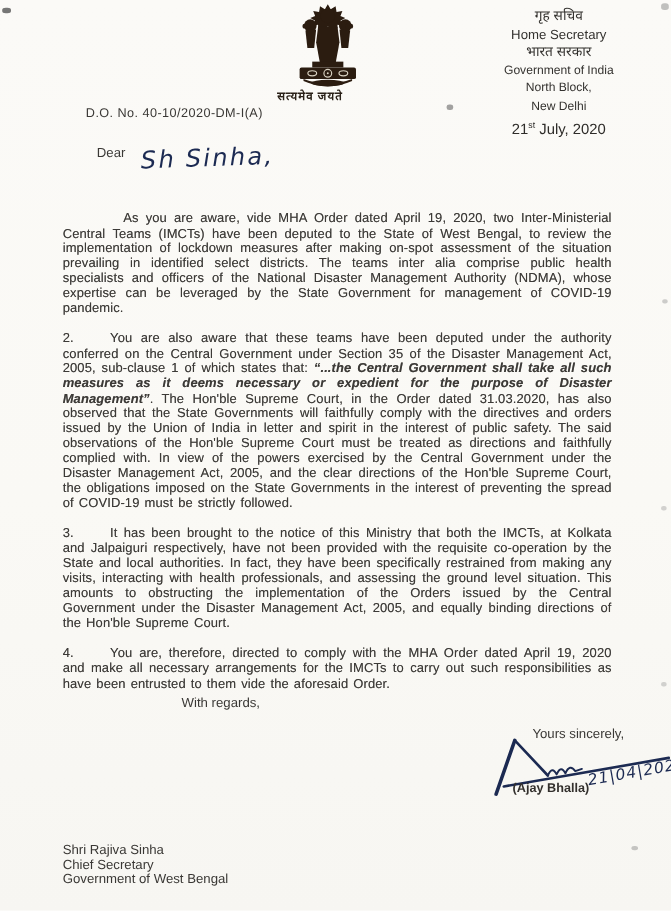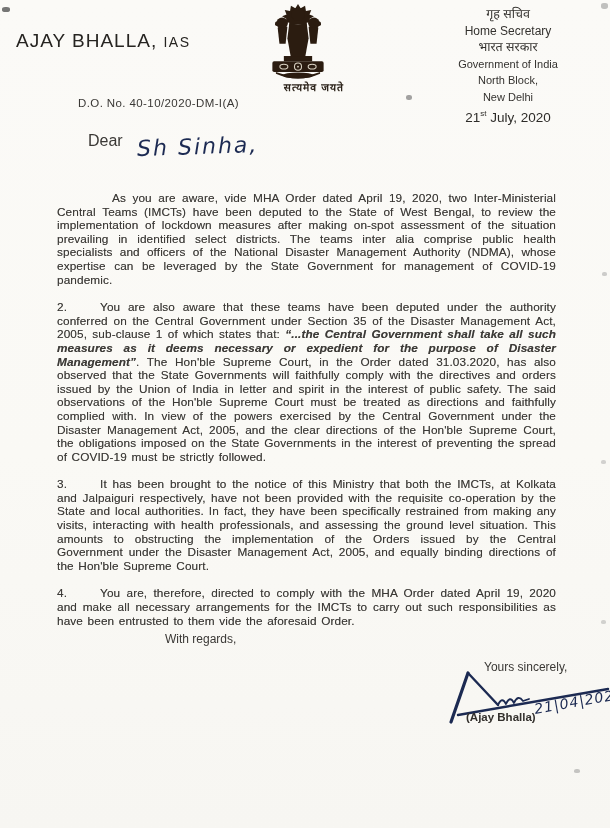--- a/index.html
+++ b/index.html
@@ -11,40 +11,40 @@
     color:#3c3a37;
   }
 
   
   .sender-name {
     position:absolute; left:16px; top:30px;
     font-size:19px; letter-spacing:1px; color:#262421; white-space:nowrap;
   }
   .sender-name .ias { font-size:14px; letter-spacing:1.5px; }
 
-  .emblem-block { position:absolute; left:252px; top:3px; width:92px; text-align:right; }
+  .emblem-block { position:absolute; left:252px; top:3px; width:92px; text-align:left;font-family:Liberation Serif, serif; }
   .emblem-block svg { display:block; margin:0 auto; }
   .emblem-caption {
     margin-top:1px; font-size:10.5px; font-weight:bold; color:#2a2118; letter-spacing:1px;
   }
 
   .office-block {
     position:absolute; right:12px; top:6px; width:180px; text-align:center;
     font-size:11px; line-height:16.5px; color:#34322f;
   }
   .office-block .hi { font-size:12.5px; }
   .office-block .bold { font-weight:normal; font-size:12px; }
   .office-block .date { font-size:13.5px; margin-top:1px; color:#2e2c29; }
   .office-block .date sup { font-size:8px; }
 
   .do-line { position:absolute; left:78px; top:97px; font-size:11.5px; letter-spacing:0.4px; color:#3a3835; }
 
   
   .salutation { position:absolute; left:88px; top:132px; }
-  .salutation .printed { font-size:16px; color:#3a3835; vertical-align:8px; }
+  .salutation .printed { font-size:12px; color:#3a3835; vertical-align:8px; }
   .handwritten {
     font-family:"DejaVu Sans", sans-serif; font-style:italic;
     color:#1c2a52;
   }
   .salutation .handwritten {
     display:inline-block; font-size:22px; letter-spacing:2px; margin-left:10px;
     transform:rotate(-2deg);
   }
 
   
@@ -88,24 +88,20 @@
 <div class="page">
 
   <div class="speck s1"></div>
   <div class="speck s2"></div>
   <div class="speck s3"></div>
   <div class="speck s4"></div>
   <div class="speck s5"></div>
   <div class="speck s6"></div>
   <div class="speck s7"></div>
 
-  <div class="sender-name">
-    <span>AJAY BHALLA,</span>
-    <span class="ias">IAS</span>
-  </div>
 
   <div class="emblem-block">
     <svg width="80" height="76" viewBox="0 0 90 86">
       <g fill="#2b1c10">
         <polygon points="45,1 48,6 53,3 54,9 60,8 58,13 63,15 58,18 61,23 55,22 55,26 45,24 35,26 35,22 29,23 32,18 27,15 32,13 30,8 36,9 37,3 42,6"></polygon>
         <circle cx="45" cy="13" r="7.5"></circle>
         <circle cx="27" cy="23" r="6.5"></circle>
         <rect x="19" y="21" width="8" height="5" rx="2"></rect>
         <circle cx="63" cy="23" r="6.5"></circle>
         <rect x="63" y="21" width="8" height="5" rx="2"></rect>
@@ -159,14 +155,19 @@
       <path d="M3 56 L20 7" stroke-width="3.2"></path>
       <path d="M20 7 L50 39" stroke-width="2.4"></path>
       <path d="M10 49 L160 23" stroke-width="2.4"></path>
       <path d="M50 39 q 4 -9 8 -1 q 4 -9 8 -1 q 4 -9 9 -2 l 6 -2" stroke-width="1.8"></path>
     </g>
     <text x="86" y="43" transform="rotate(-10 115 38)" font-family="DejaVu Sans, sans-serif" font-style="italic" font-size="14" letter-spacing="1" fill="#1c2a52">21|04|202</text>
   </svg>
 
   <div class="signed-name">(Ajay Bhalla)</div>
 
+  <div class="recipient">
+    <div>Shri Rajiva Sinha</div>
+    <div>Chief Secretary</div>
+    <div>Government of West Bengal</div>
+  </div>
 
 </div>
 
 </body></html>

